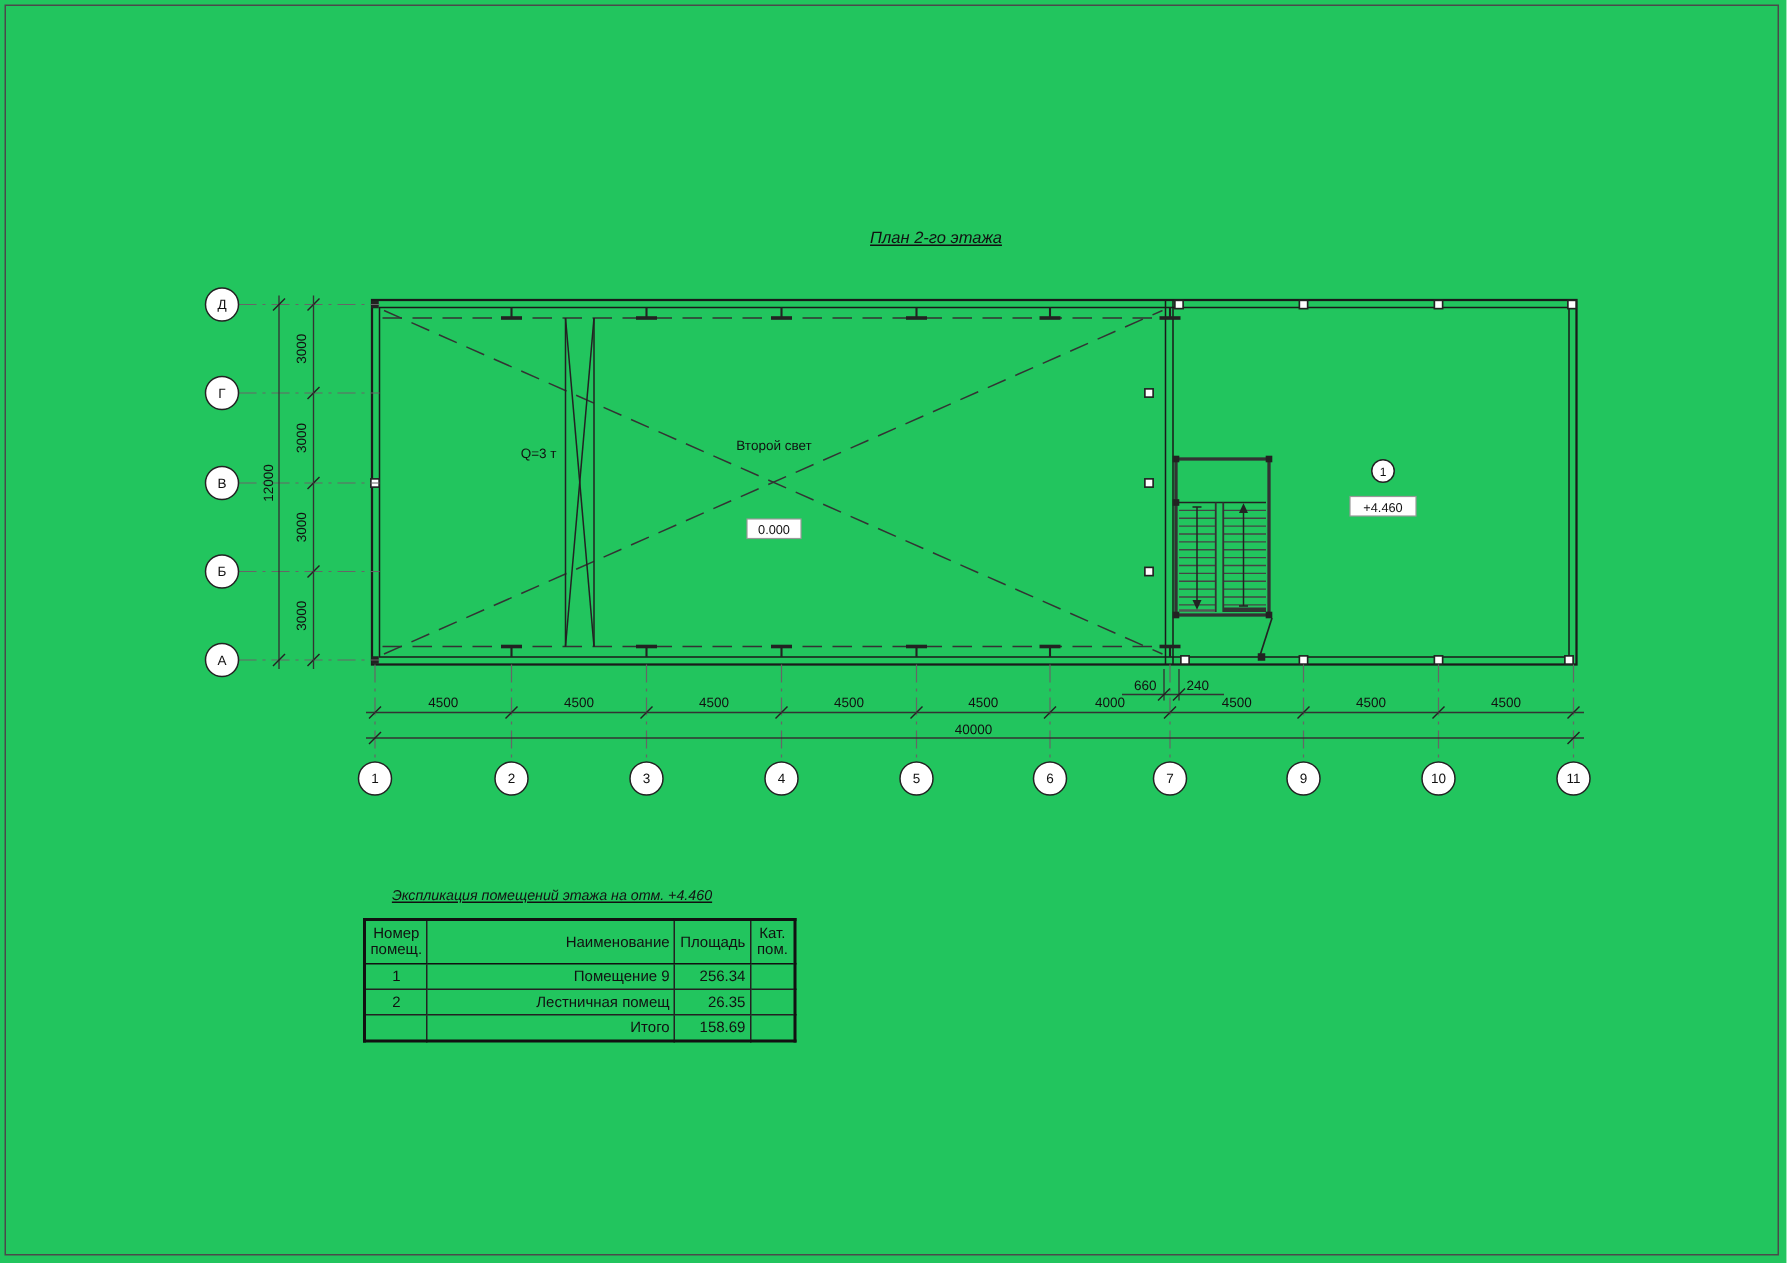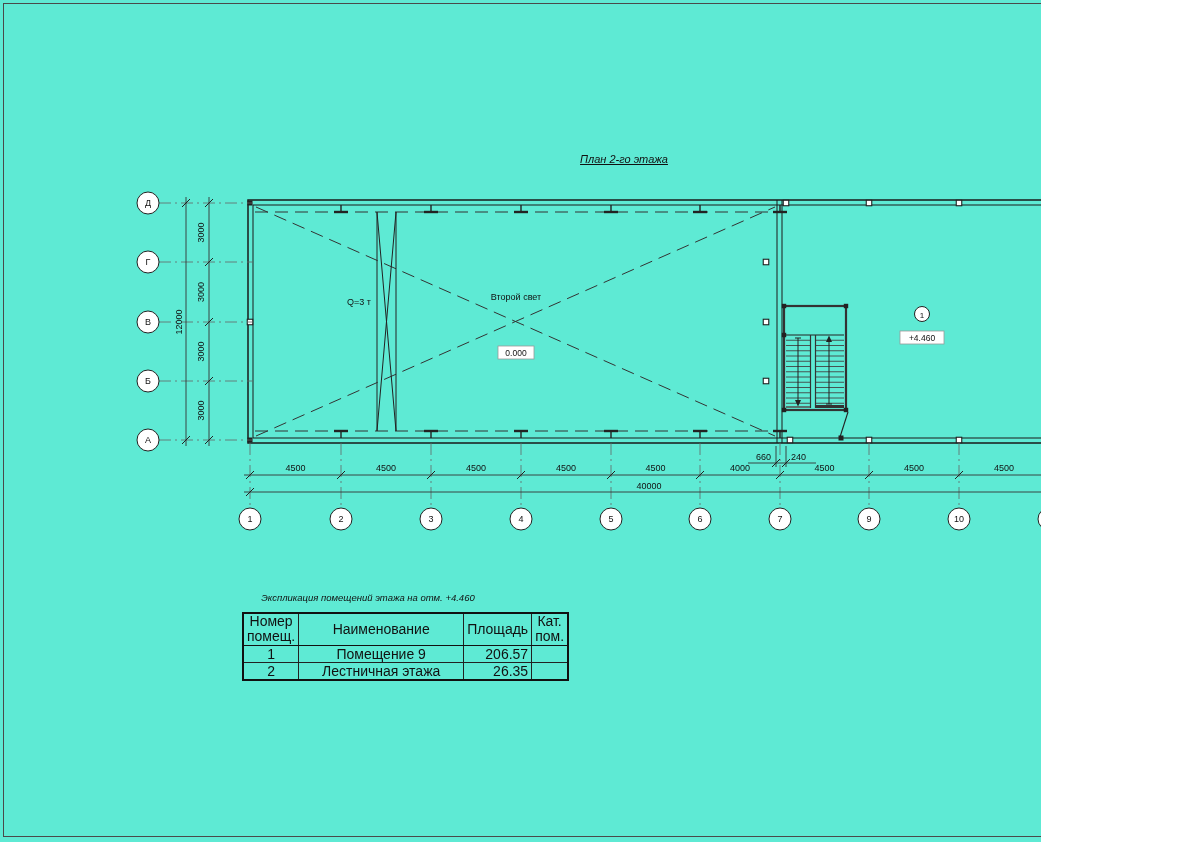--- a/index.html
+++ b/index.html
@@ -1,42 +1,42 @@
 <!DOCTYPE html>
 <html><head>
 <meta charset="utf-8">
 <style>
   html,body{margin:0;padding:0;background:#fff}
-  #stage{position:relative;width:1041px;height:842px;background:#5eead4;overflow:hidden;
+  #stage{position:relative;width:1191px;height:842px;background:#22c55e;overflow:hidden;
          font-family:"Liberation Sans",sans-serif;color:#111}
   .frame{position:absolute;left:3px;top:3px;width:1183px;height:834px;
          border:1.5px solid #4a4a4a;box-sizing:border-box}
   svg{position:absolute;left:0;top:0}
   svg text{font-family:"Liberation Sans",sans-serif;fill:#111}
   .t9{font-size:9px}
   .t85{font-size:8.5px}
   .wall{stroke:#1a1a1a;stroke-width:1.5;fill:none}
   .wall2{stroke:#1a1a1a;stroke-width:1;fill:none}
   .thin{stroke:#222;stroke-width:1;fill:none}
   .dim{stroke:#333;stroke-width:0.9;fill:none}
   .dash{stroke:#333;stroke-width:1;stroke-dasharray:13 7;fill:none}
   .dashdot{stroke:#666;stroke-width:0.8;stroke-dasharray:12 4 2 4;fill:none}
   .bubble{fill:#fff;stroke:#222;stroke-width:1}
   .box{fill:#fff;stroke:#999;stroke-width:0.8}
   .main-title{position:absolute;left:624px;top:153px;transform:translateX(-50%);
               font-size:11px;font-style:italic;text-decoration:underline;white-space:nowrap}
   .sched-title{position:absolute;left:242px;top:592px;width:252px;text-align:center;
-               font-size:9.5px;font-style:italic;white-space:nowrap}
+               font-size:9.5px;font-style:italic;text-decoration:underline;white-space:nowrap}
   .sched{position:absolute;left:242px;top:612px}
   table.sched-table{border-collapse:collapse;border:2px solid #111}
-  .sched-table th,.sched-table td{border:1px solid #222;font-size:14px;font-weight:normal;
+  .sched-table th,.sched-table td{border:1px solid #222;font-size:10px;font-weight:normal;
        padding:0 3px;height:16px;box-sizing:content-box}
   .sched-table thead th{height:28px;border-bottom:1.6px solid #111;line-height:1.1}
   .c0{width:30px;text-align:center}
-  .c1{width:158px;text-align:center}
+  .c1{width:158px;text-align:right}
   .c2{width:42px;text-align:right}
   .c3{width:22px;}
   tr.total-row td.c1{text-align:right}
 </style>
 </head>
 <body>
 
 <div id="stage">
   <div class="frame"></div>
 
@@ -266,25 +266,31 @@
           <th class="c0">Номер помещ.</th>
           <th class="c1">Наименование</th>
           <th class="c2">Площадь</th>
           <th class="c3">Кат. пом.</th>
         </tr>
       </thead>
       <tbody id="sched-body">
           <tr>
             <td class="c0">1</td>
             <td class="c1">Помещение 9</td>
-            <td class="c2">206.57</td>
+            <td class="c2">256.34</td>
             <td class="c3"></td>
           </tr>
           <tr>
             <td class="c0">2</td>
-            <td class="c1">Лестничная этажа</td>
+            <td class="c1">Лестничная помещ</td>
             <td class="c2">26.35</td>
+            <td class="c3"></td>
+          </tr>
+          <tr class="total-row">
+            <td class="c0"></td>
+            <td class="c1">Итого</td>
+            <td class="c2">158.69</td>
             <td class="c3"></td>
           </tr>
         </tbody>
     </table>
   </div>
 </div>
 
 </body></html>

